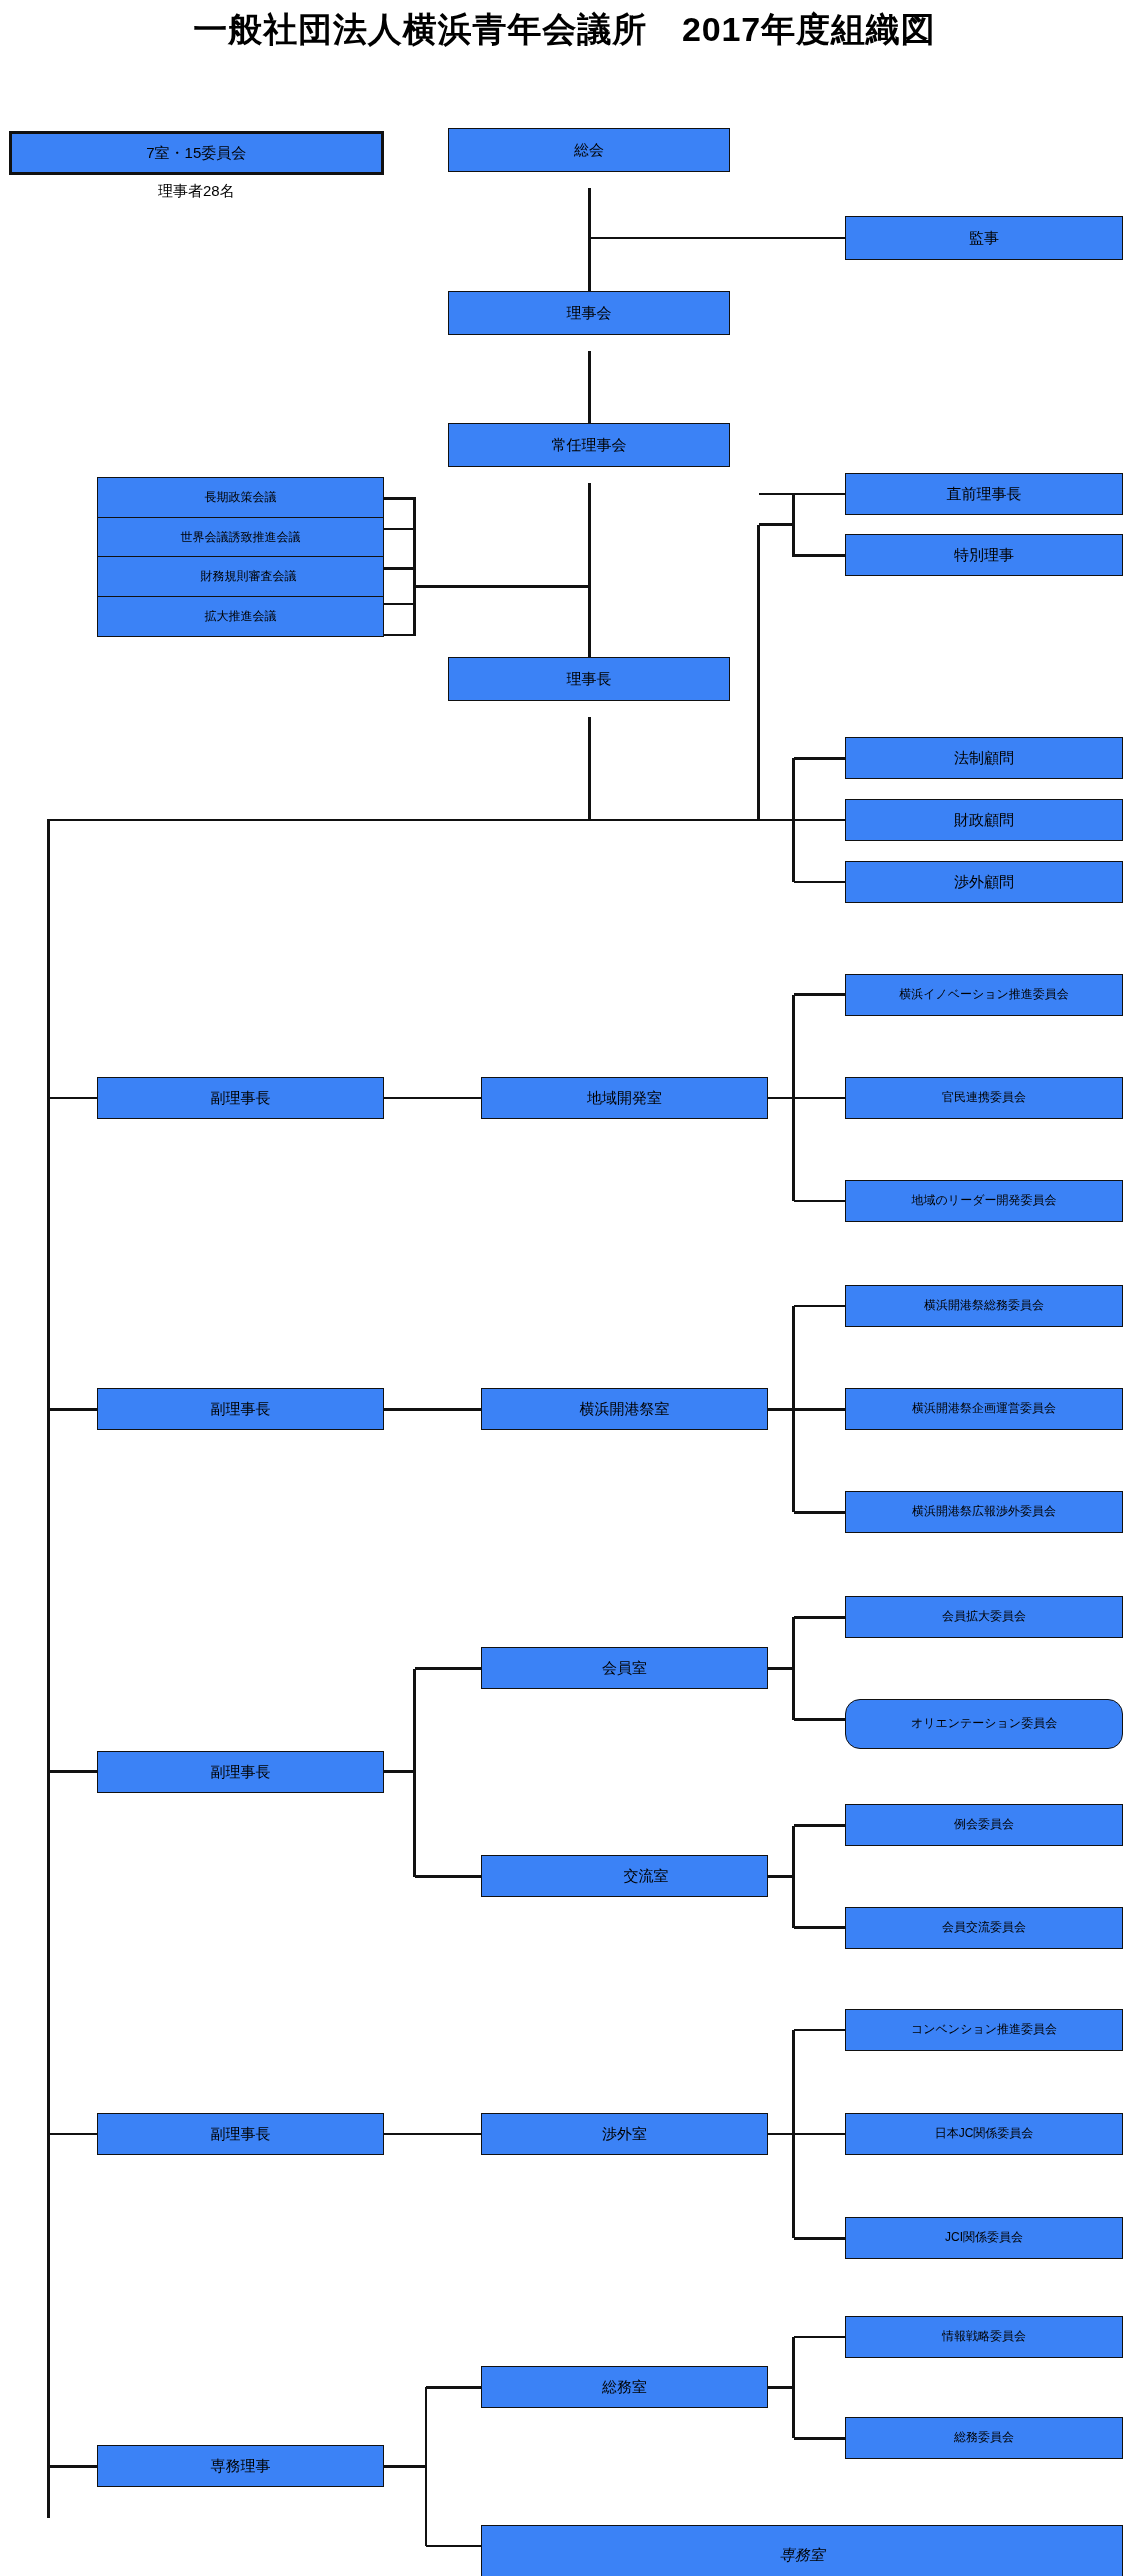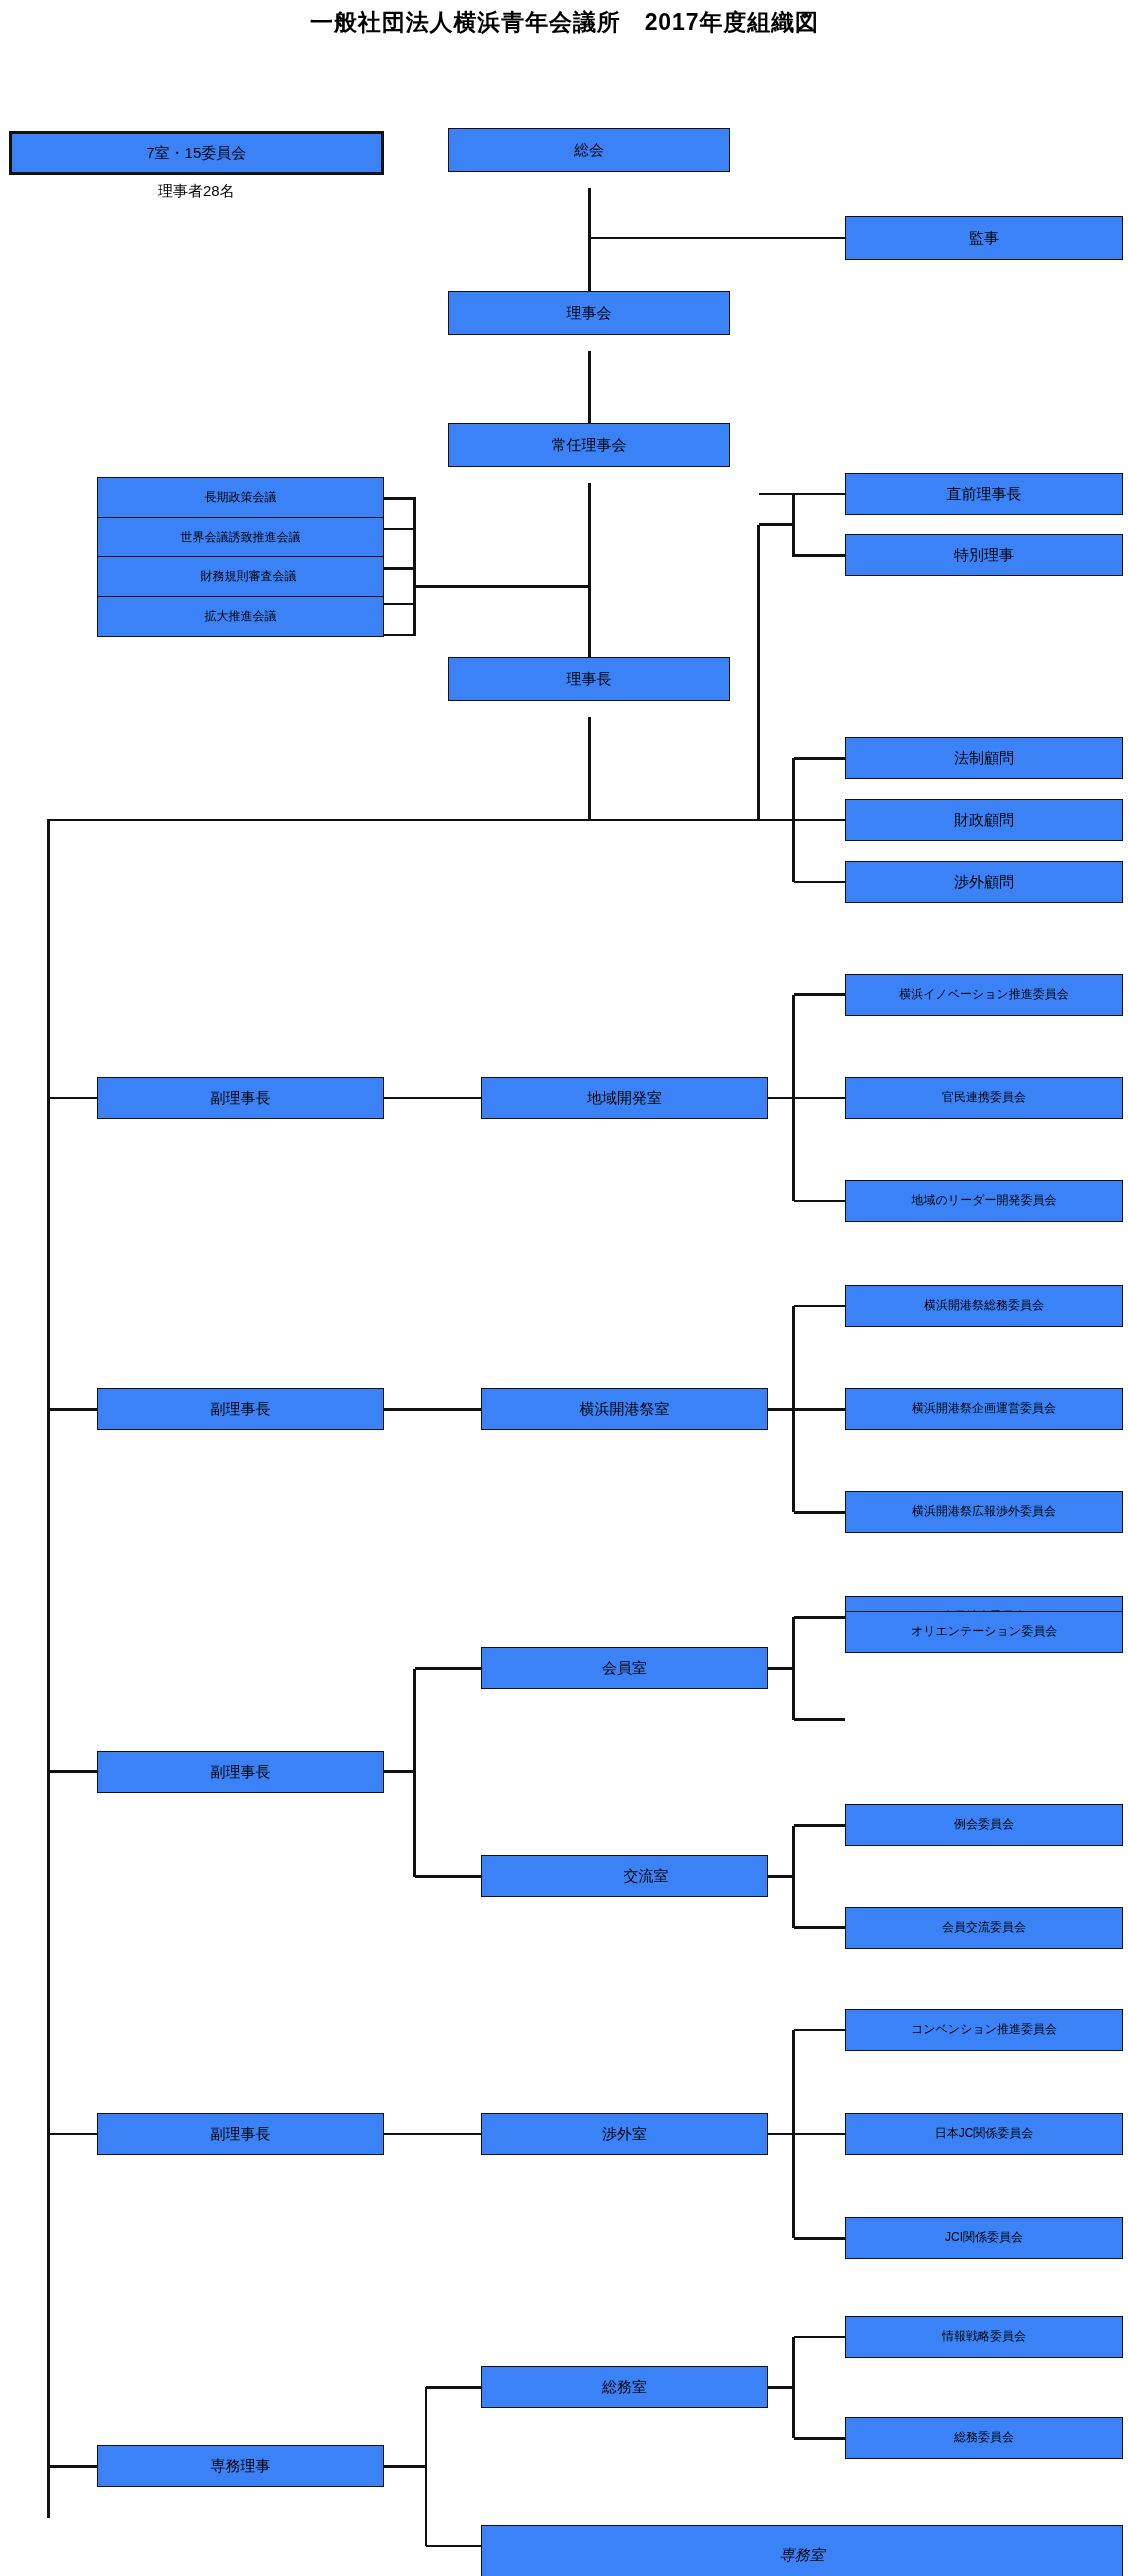--- a/index.html
+++ b/index.html
@@ -1,20 +1,20 @@
 <!DOCTYPE html>
 <html style="font-size:14px"><head>
 <meta charset="utf-8">
 <style>
   html,body{margin:0;padding:0;background:#ffffff;}
   body{width:1129px;height:2576px;font-family:"Liberation Sans","DejaVu Sans",sans-serif;}
   #chart-root{position:relative;width:1129px;height:2576px;overflow:hidden;background:#fff;}
   #chart-title{
     position:absolute;left:0;top:7px;width:1129px;text-align:center;
-    font-size:23px;font-weight:bold;color:#000;letter-spacing:0.9px;
+    font-size:34px;font-weight:bold;color:#000;letter-spacing:0.9px;
     font-family:"Liberation Sans","DejaVu Sans",sans-serif;
   }
   svg#wires{position:absolute;left:0;top:0;width:1129px;height:2576px;}
   .node{
     position:absolute;box-sizing:border-box;background:#3b82f6;
     border:1.8px solid #111;
     display:flex;align-items:center;justify-content:center;
     font-size:15px;color:#000;line-height:1.1;
     font-family:"Liberation Sans","DejaVu Sans",sans-serif;
     white-space:nowrap;
@@ -207,21 +207,21 @@
 
   <div class="node" style="left:97px;top:1751px;width:287px;height:42px;">
     <span>副理事長</span>
   </div>
   <div class="node" style="left:481px;top:1647px;width:287px;height:42px;">
     <span>会員室</span>
   </div>
   <div class="node small" style="left:845px;top:1596px;width:278px;height:42px;">
     <span>会員拡大委員会</span>
   </div>
-  <div class="node small" style="left:845px;top:1611px;width:278px;height:42px;">
+  <div class="node small" style="left:845px;top:1699px;width:278px;height:50px;border-radius:15px;">
     <span>オリエンテーション委員会</span>
   </div>
   <div class="node" style="left:481px;top:1855px;width:287px;height:42px;padding-left:43px;">
     <span>交流室</span>
   </div>
   <div class="node small" style="left:845px;top:1804px;width:278px;height:42px;">
     <span>例会委員会</span>
   </div>
   <div class="node small" style="left:845px;top:1907px;width:278px;height:42px;">
     <span>会員交流委員会</span>

